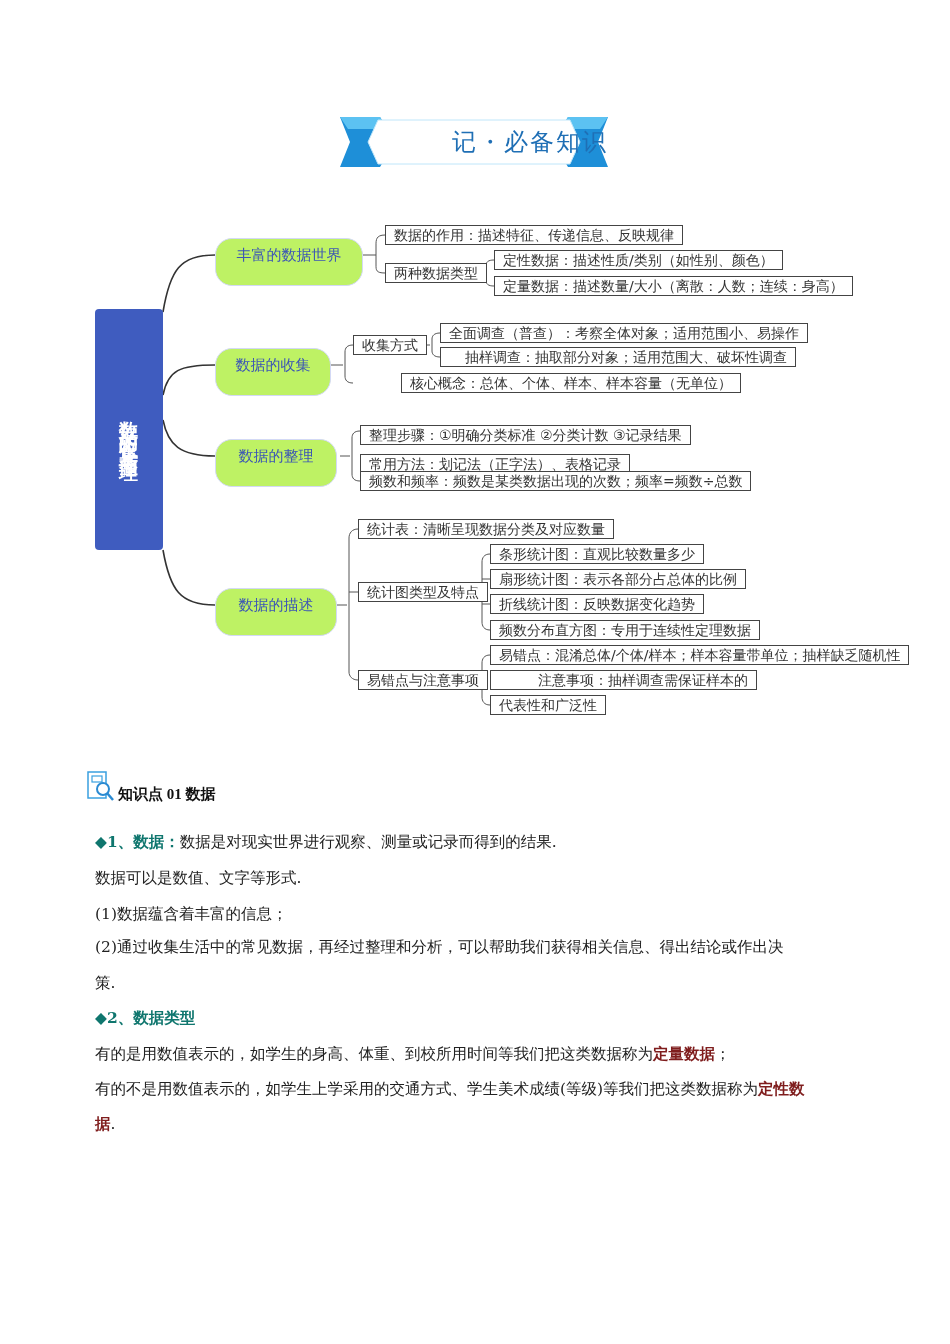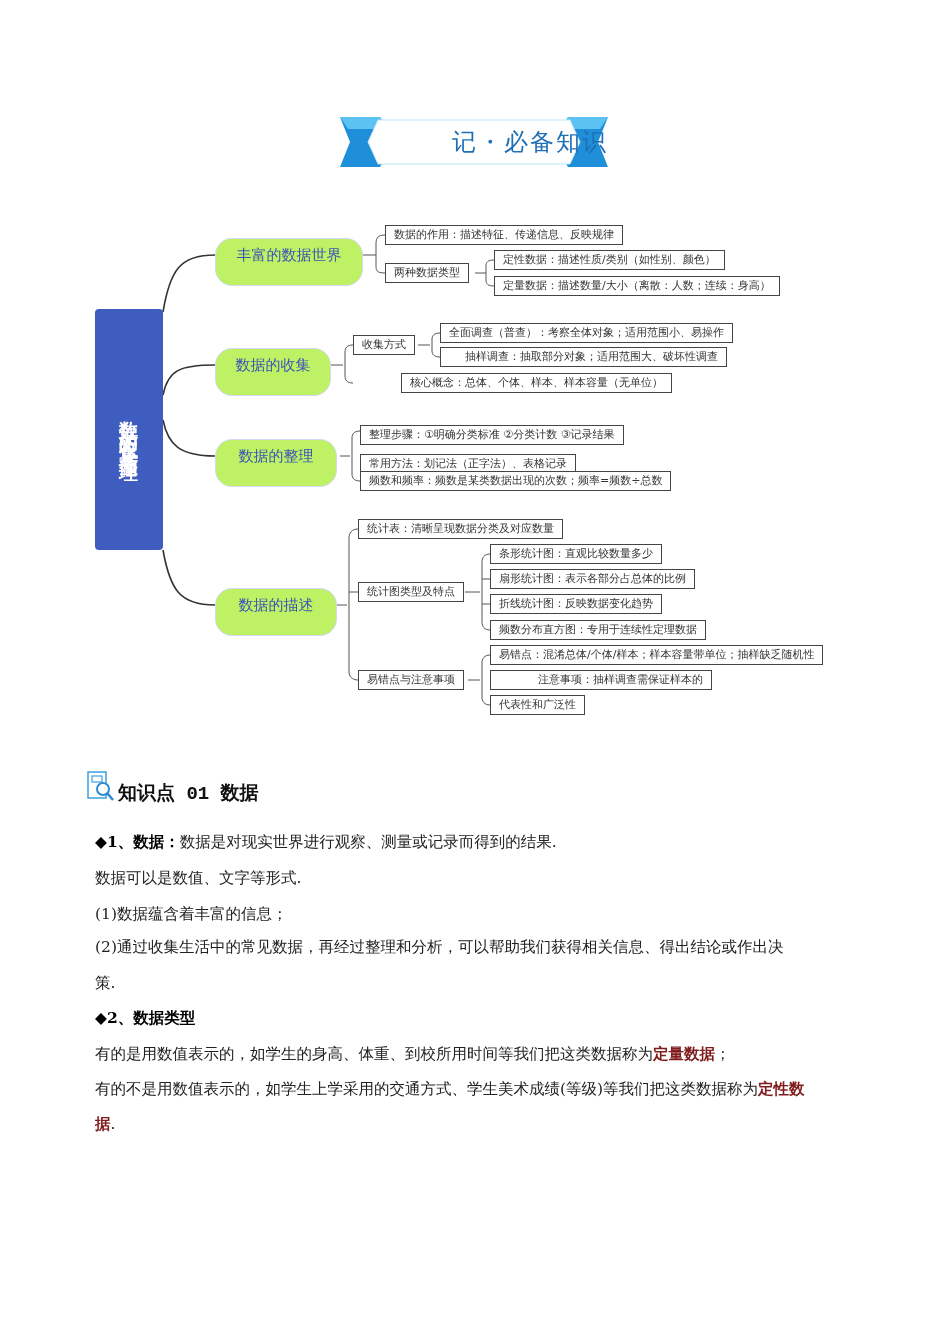--- a/index.html
+++ b/index.html
@@ -14,30 +14,30 @@
 
   
   .mm-svg { position: absolute; left: 0; top: 0; }
   .root { position: absolute; left: 95px; top: 309px; width: 68px; height: 241px; background: #3f5cbf; border-radius: 4px;
     display: flex; align-items: center; justify-content: center; }
   .root-text { writing-mode: vertical-rl; text-orientation: upright; color: #fff; font-weight: bold; font-size: 19px; letter-spacing: 6px; line-height: 1; }
 
   .topic { position: absolute; height: 48px; border-radius: 17px; background: #bef264; border: 1px solid #d3d9f5;
     color: #3c56b5; font-weight: normal; font-size: 15px; line-height: 32px; text-align: center; white-space: nowrap; }
 
-  .leaf { position: absolute; height: 20px; border: 1px solid #444; background: #fff; font-size: 11px; line-height: 18px;
+  .leaf { position: absolute; height: 20px; border: 1px solid #444; background: #fff; font-size: 14px; line-height: 18px;
     padding: 0 8px; white-space: nowrap; color: #333; }
 
   
   .kp-head { position: absolute; left: 86px; top: 768px; height: 36px; display: flex; align-items: flex-end; }
   .kp-icon { width: 30px; height: 34px; margin-right: 2px; }
-  .kp-title { font-family: Liberation Mono, monospace; font-weight: bold; font-size: 19px; color: #111; line-height: 20px; }
+  .kp-title { font-family: Liberation Serif, serif; font-weight: bold; font-size: 15px; color: #111; line-height: 20px; }
 
   .para { position: absolute; left: 95px; font-family: "DejaVu Serif", "Liberation Serif", serif; font-size: 15.5px; color: #222; white-space: nowrap; line-height: 20px; }
-  .blue { color: #000000; font-weight: bold; }
+  .blue { color: #0f766e; font-weight: bold; }
   .bold { font-weight: bold; color: #7f1d1d; }
 </style>
 </head>
 <body>
 
 <div class="banner">
   <svg width="268" height="50" viewBox="0 0 268 50">
     <polygon points="0,0 40,0 55,25 40,50 0,50 10,25" fill="#1e8fd8"></polygon>
     <polygon points="0,0 40,0 48,12 8,12" fill="#5cc2f2"></polygon>
     <polygon points="268,0 228,0 213,25 228,50 268,50 258,25" fill="#1e8fd8"></polygon>

